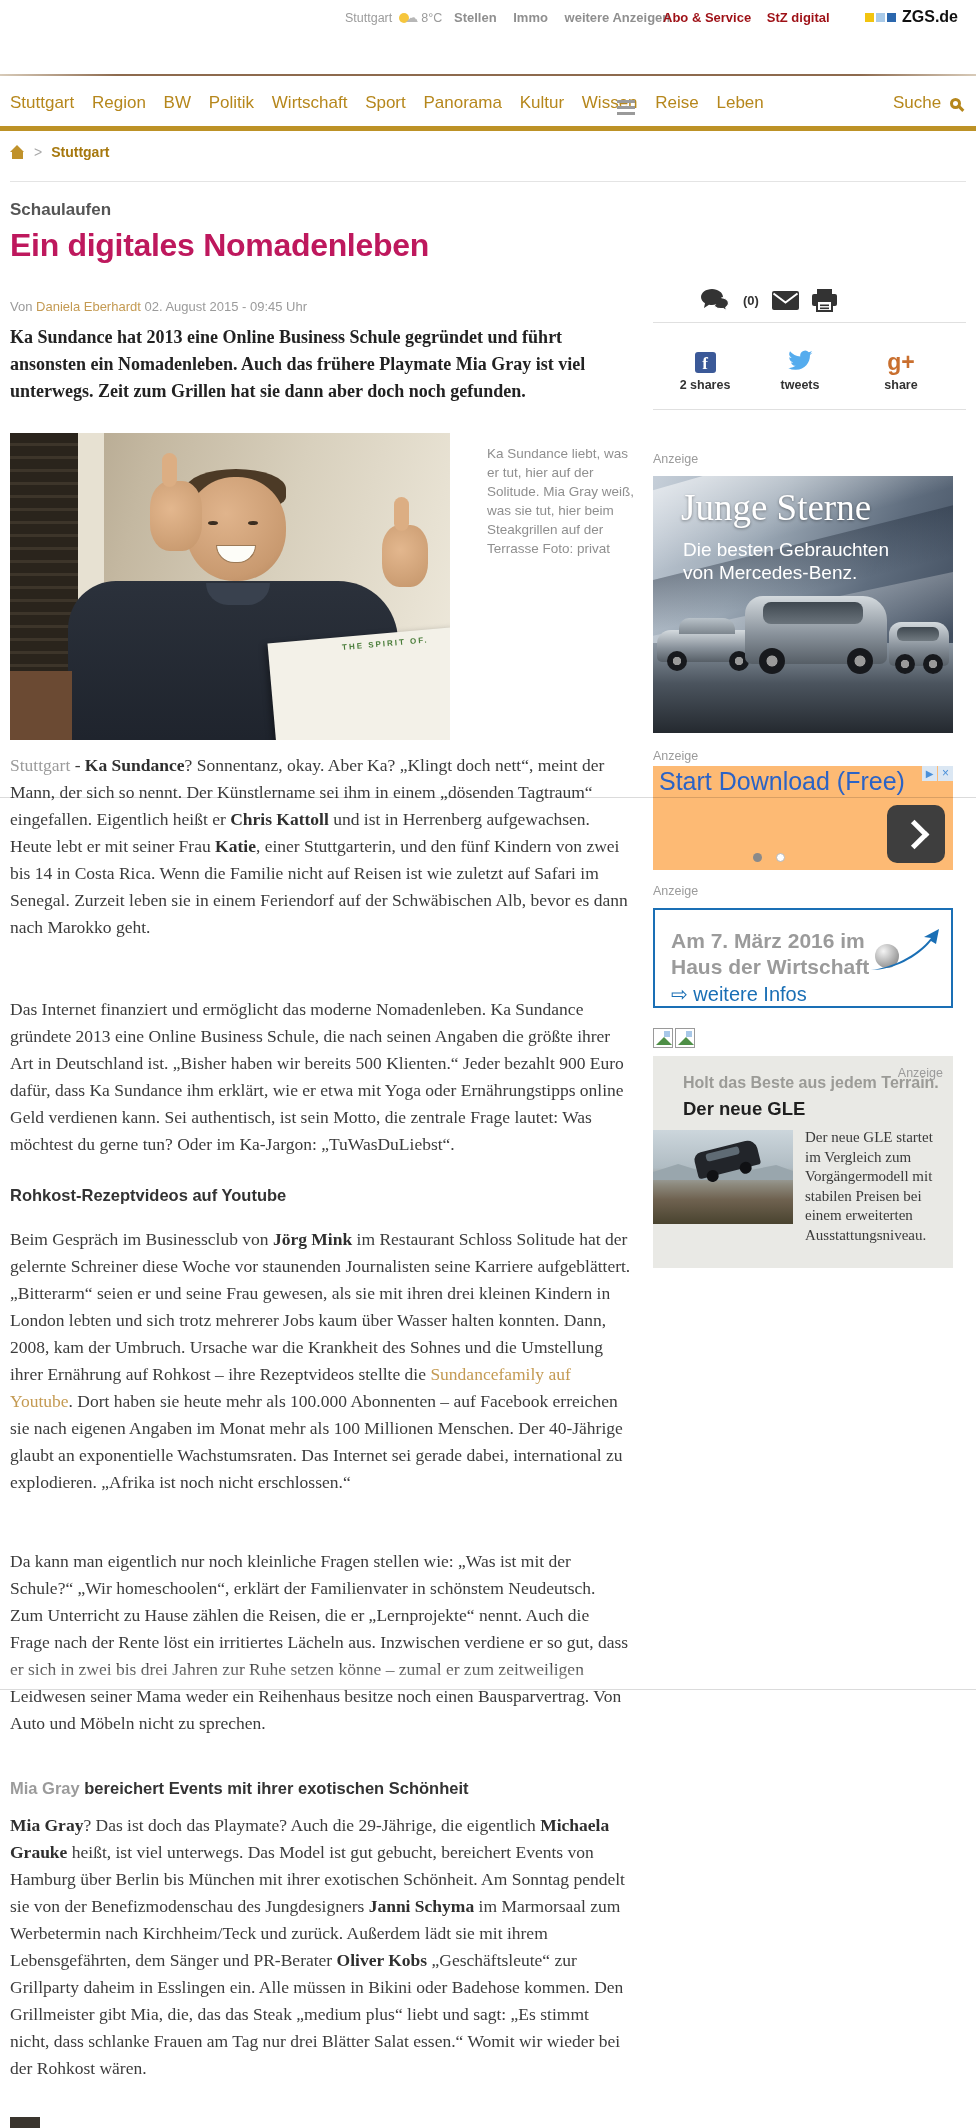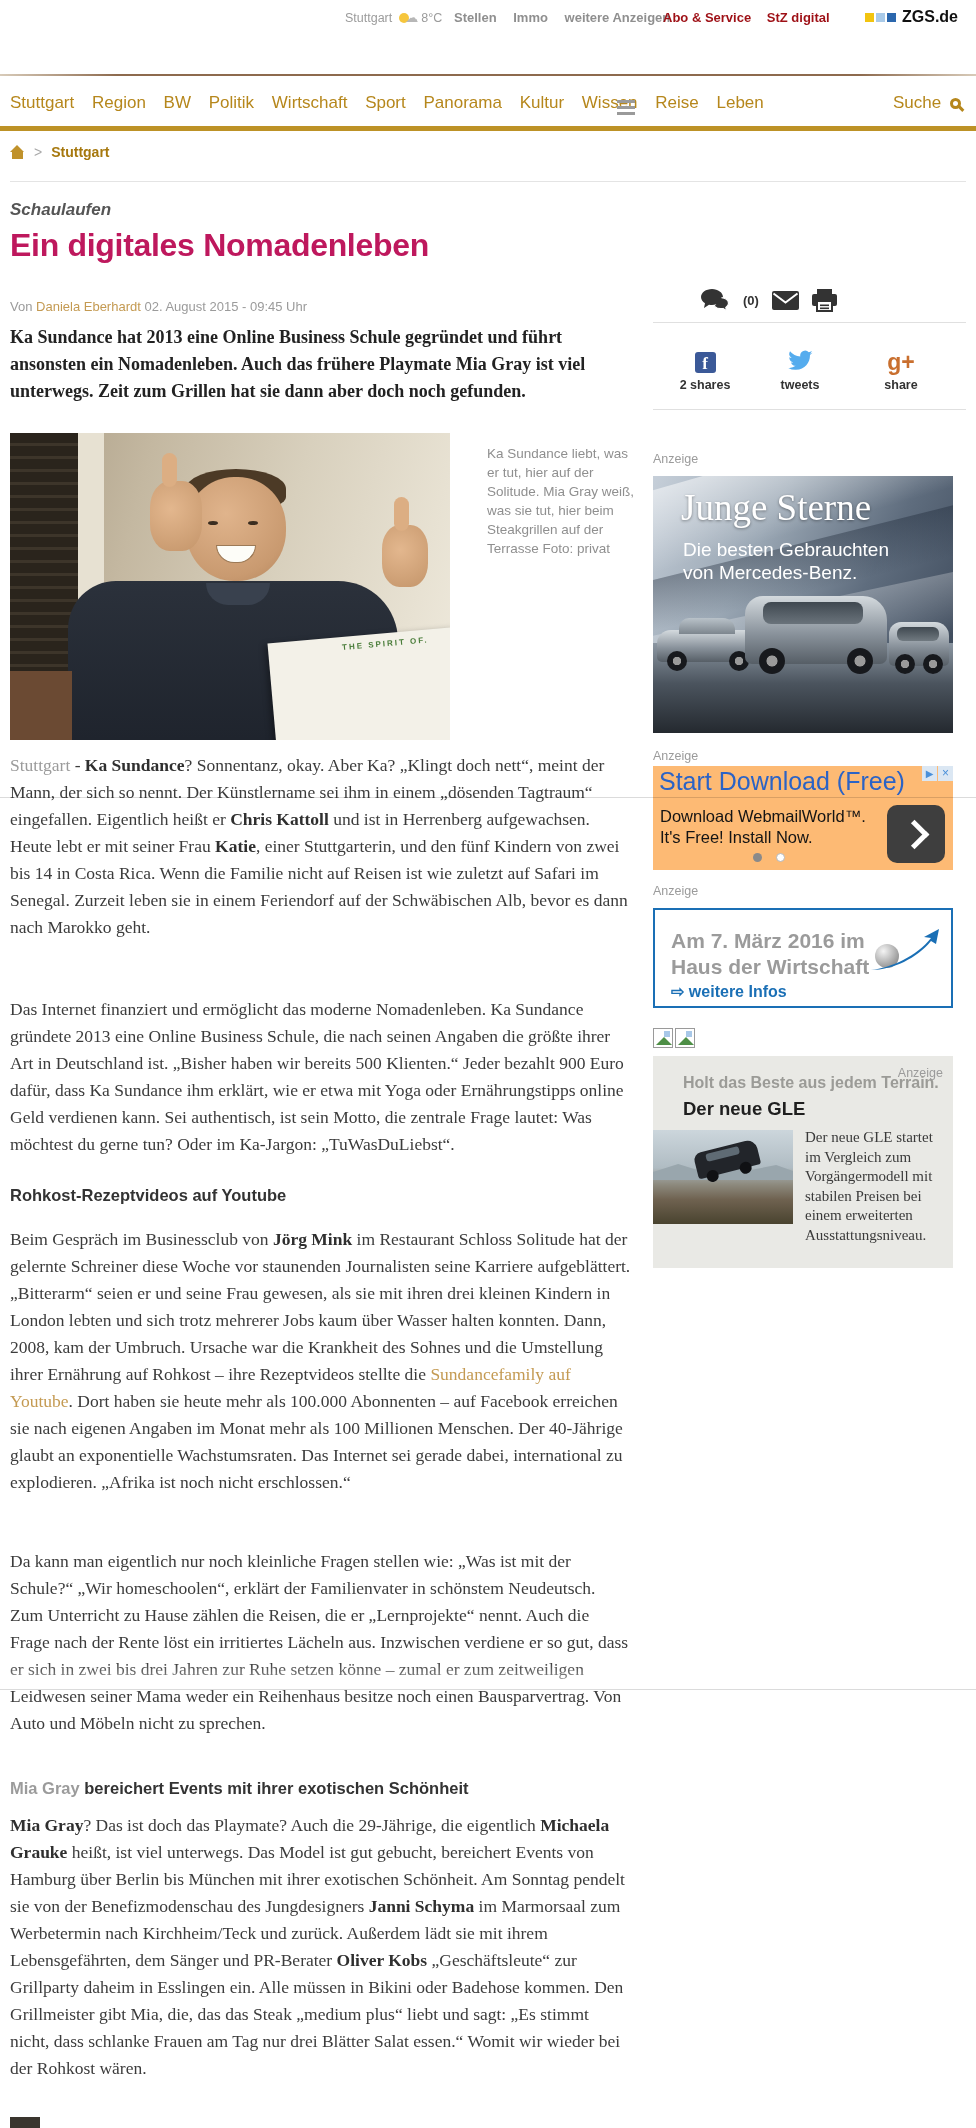--- a/index.html
+++ b/index.html
@@ -38,21 +38,21 @@
   .breadcrumb { position:absolute; top:144px; left:10px; display:flex; align-items:center; font-size:14px; }
   .home { width:15px; height:14px; position:relative; display:inline-block; cursor:pointer; }
   .home::before { content:''; position:absolute; left:0; top:0; border-left:7.5px solid transparent;
                   border-right:7.5px solid transparent; border-bottom:7px solid #c0922b; }
   .home::after { content:''; position:absolute; left:2px; top:7px; width:11px; height:7px; background:#c0922b; }
   .crumb-sep { color:#a9a9a9; margin:0 9px; font-size:14px; }
   .crumb-sec { font-weight:700; color:#a6780e; cursor:pointer; }
   .crumb-rule { position:absolute; top:181px; left:10px; width:956px; height:1px; background:#e4e4e4; }
 
   
-  .kicker { position:absolute; left:10px; top:200px; font-size:17px; font-weight:700; color:#555;font-style:italic; }
+  .kicker { position:absolute; left:10px; top:200px; font-size:17px; font-weight:700; color:#555; }
   .title  { position:absolute; left:10px; top:227px; font-size:32px; font-weight:700; color:#be185d; letter-spacing:-.3px; }
   .byline { position:absolute; left:10px; top:299px; font-size:13px; color:#9b9b9b; }
   .byline .author { color:#c49a52; cursor:pointer; }
   .intro  { position:absolute; left:10px; top:324px; width:622px; font-family:"Liberation Serif", serif;
             font-weight:700; font-size:18px; line-height:27px; color:#222; }
 
   
   .icon-row { position:absolute; left:700px; top:288px; display:flex; align-items:center; }
   .icon-row > * { margin-right:13px; }
   .cnt { font-size:13px; font-weight:700; color:#333; }
@@ -119,21 +119,21 @@
   .g-dots { position:absolute; left:100px; top:87px; display:flex; }
   .dot { width:9px; height:9px; border-radius:50%; margin-right:14px; }
   .dot-on { background:#8a8a8a; }
   .dot-off { border:1.5px solid #b5b5b5; background:#fff; }
   .g-btn { position:absolute; left:234px; top:39px; width:58px; height:58px; border-radius:10px; background:#3e3e3e; cursor:pointer; }
   .g-btn::after { content:''; position:absolute; left:17px; top:19px; width:16px; height:16px;
                   border-top:5px solid #fff; border-right:5px solid #fff; transform:rotate(45deg); }
 
   .hdw { position:absolute; left:653px; top:908px; width:300px; height:100px; border:2px solid #1a6fb5; background:#fff; cursor:pointer; }
   .hdw-t { position:absolute; left:16px; top:18px; font-size:21px; font-weight:700; color:#9b9b9b; line-height:26px; }
-  .hdw-link { position:absolute; left:16px; top:72px; color:#1a6fb5; font-weight:700; font-size:16px; }
+  .hdw-link { position:absolute; left:16px; top:72px; color:#1a6fb5; font-weight:400; font-size:20px; }
   .hdw-logo { position:absolute; right:8px; top:16px; }
 
   .broken { position:absolute; left:653px; top:1028px; display:flex; }
   .bimg { width:20px; height:20px; border:1px solid #9a9a9a; background:#fff; position:relative; margin-right:2px; overflow:hidden; }
   .bimg::before { content:''; position:absolute; left:2px; bottom:2px; border-left:8px solid transparent;
                   border-right:8px solid transparent; border-bottom:8px solid #4e8f46; }
   .bimg::after { content:''; position:absolute; right:2px; top:2px; width:6px; height:6px; background:#a8c8e8; }
 
   .gle { position:absolute; left:653px; top:1056px; width:300px; height:212px; background:#e9e9e5; cursor:pointer; }
   .gle-label { position:absolute; right:10px; top:10px; font-size:12.5px; color:#9b9b9b; }
@@ -325,24 +325,20 @@
       <div>Die besten Gebrauchten</div>
       <div>von Mercedes-Benz.</div>
     </div>
   </div>
 
   <div class="ad-label" style="top:749px">Anzeige</div>
   <div class="goog-ad">
     <div class="g-head">Start Download (Free)</div>
     <div class="g-info">▶</div>
     <div class="g-x">×</div>
-    <div class="g-body">
-      <div>Download WebmailWorld™.</div>
-      <div>It's Free! Install Now.</div>
-    </div>
     <div class="g-dots">
       <span class="dot dot-on"></span>
       <span class="dot dot-off"></span>
     </div>
     <div class="g-btn"></div>
   </div>
 
   <div class="ad-label" style="top:884px">Anzeige</div>
   <div class="hdw">
     <div class="hdw-t">

